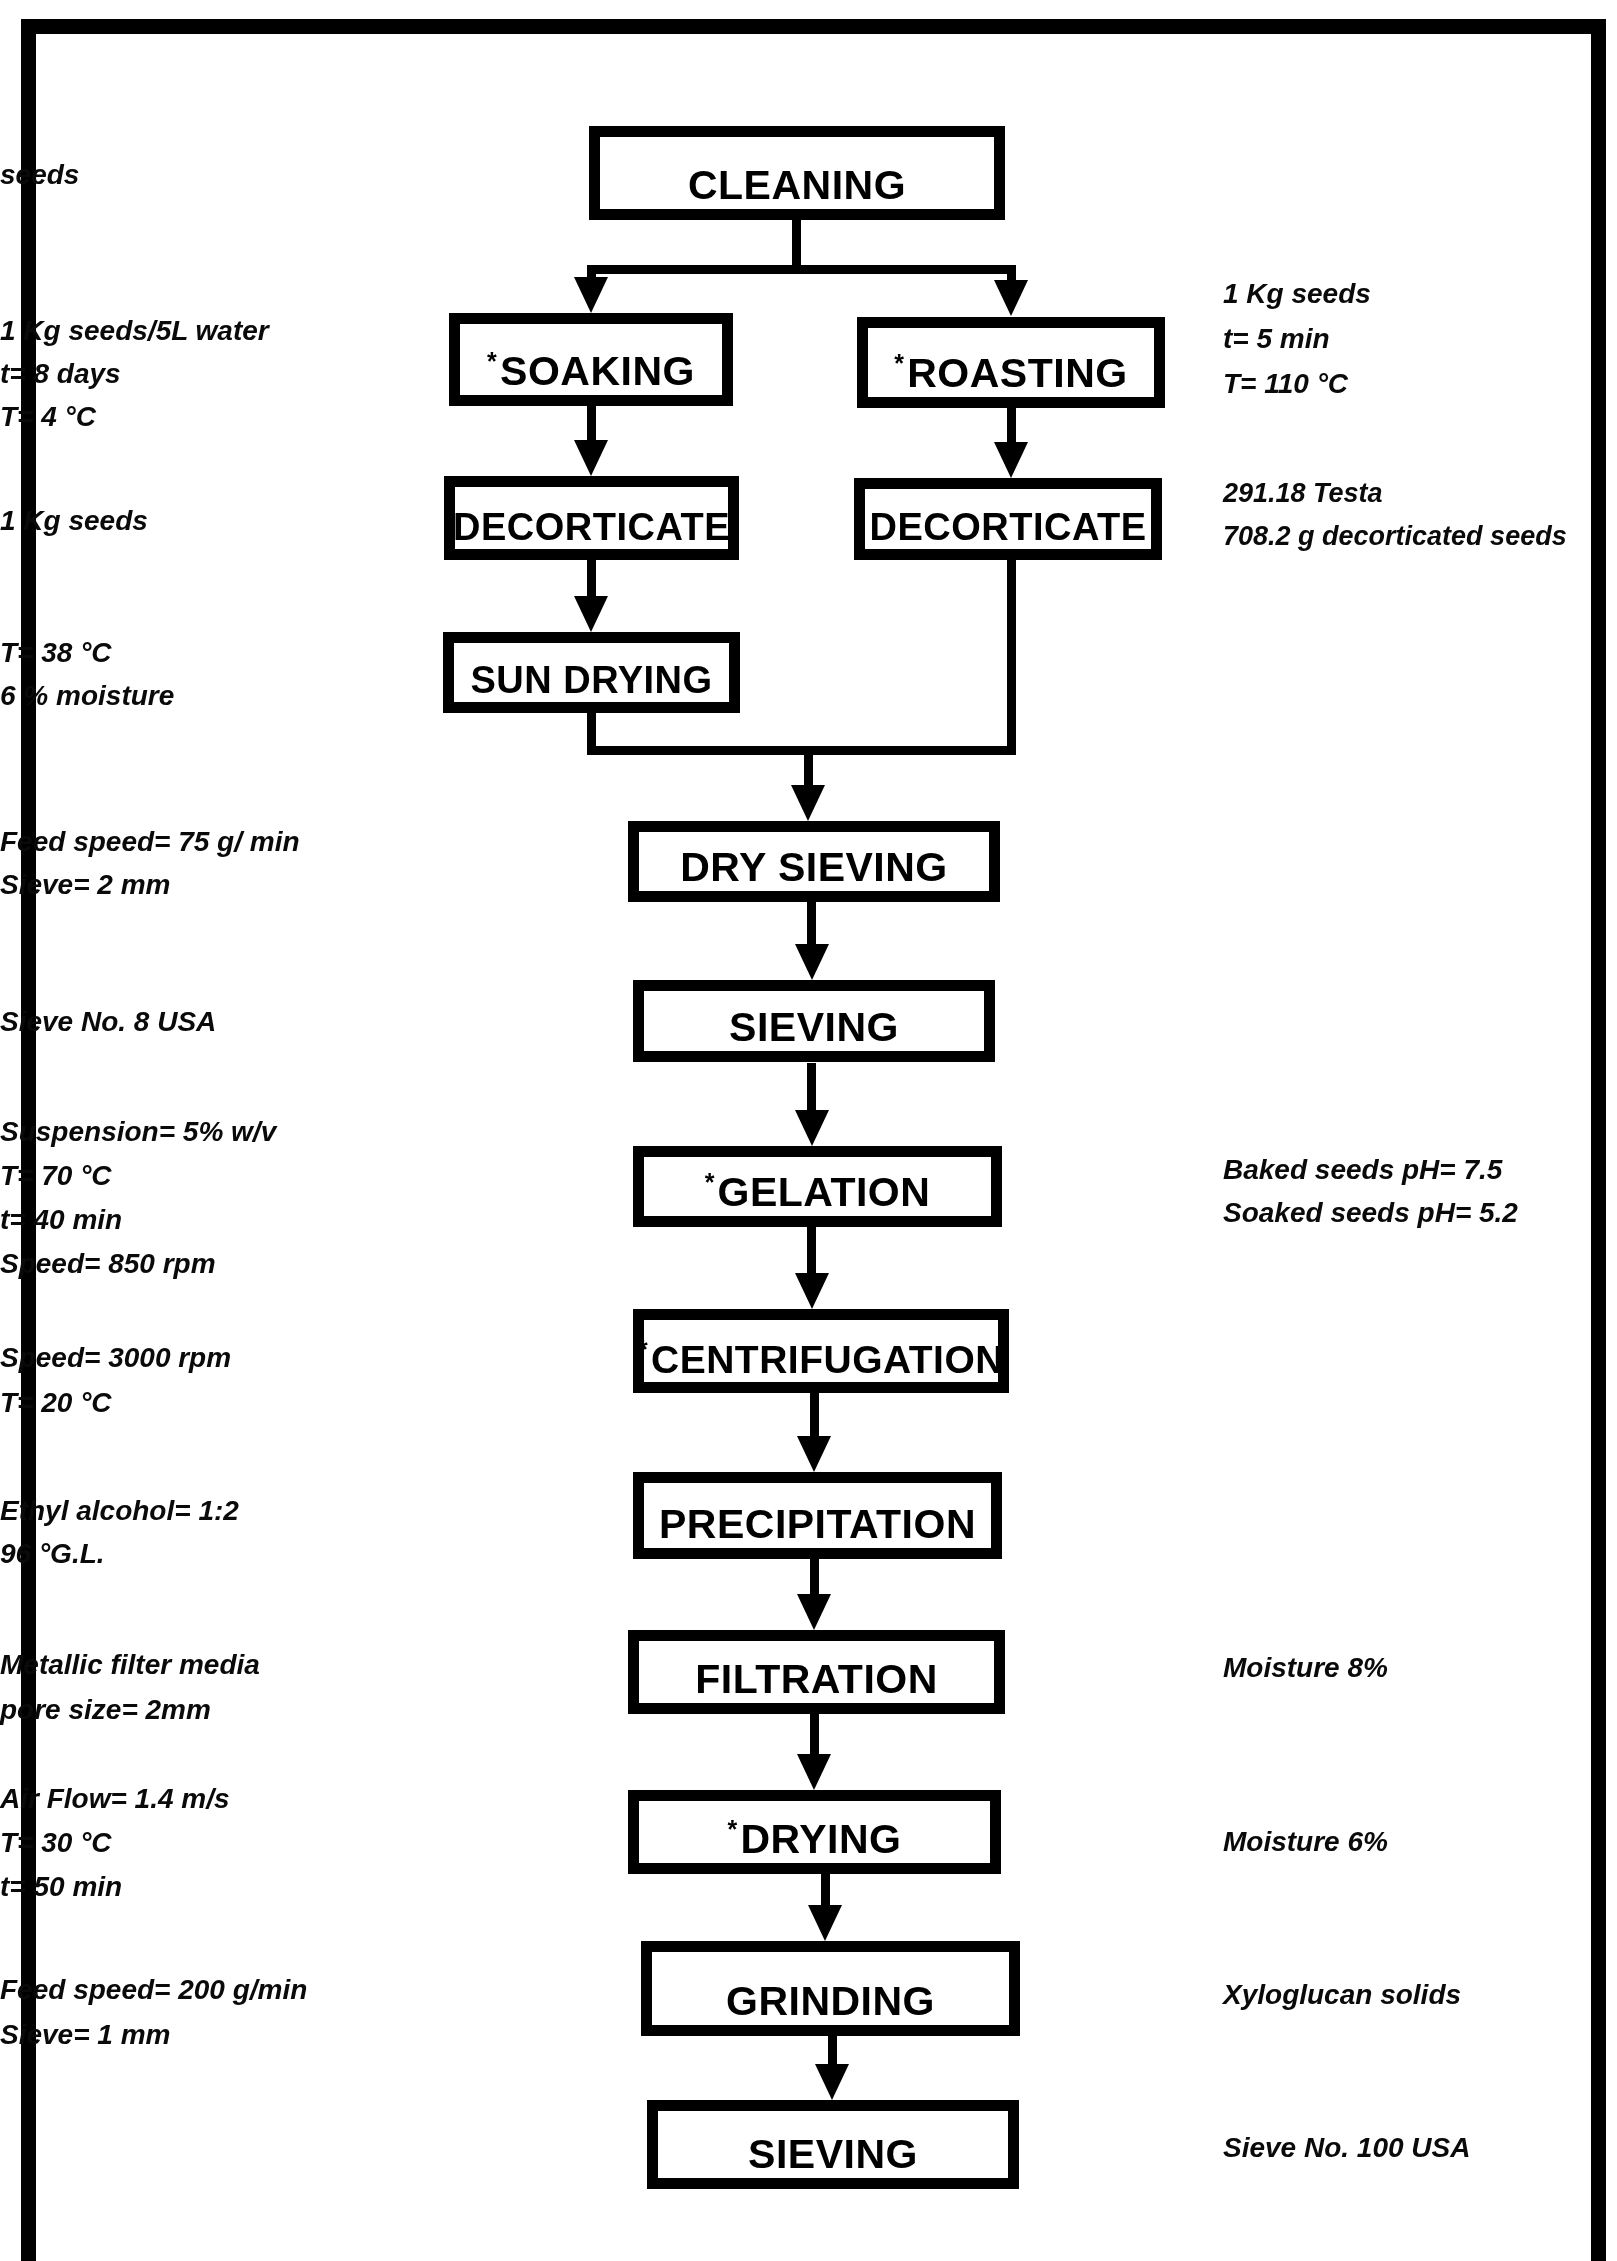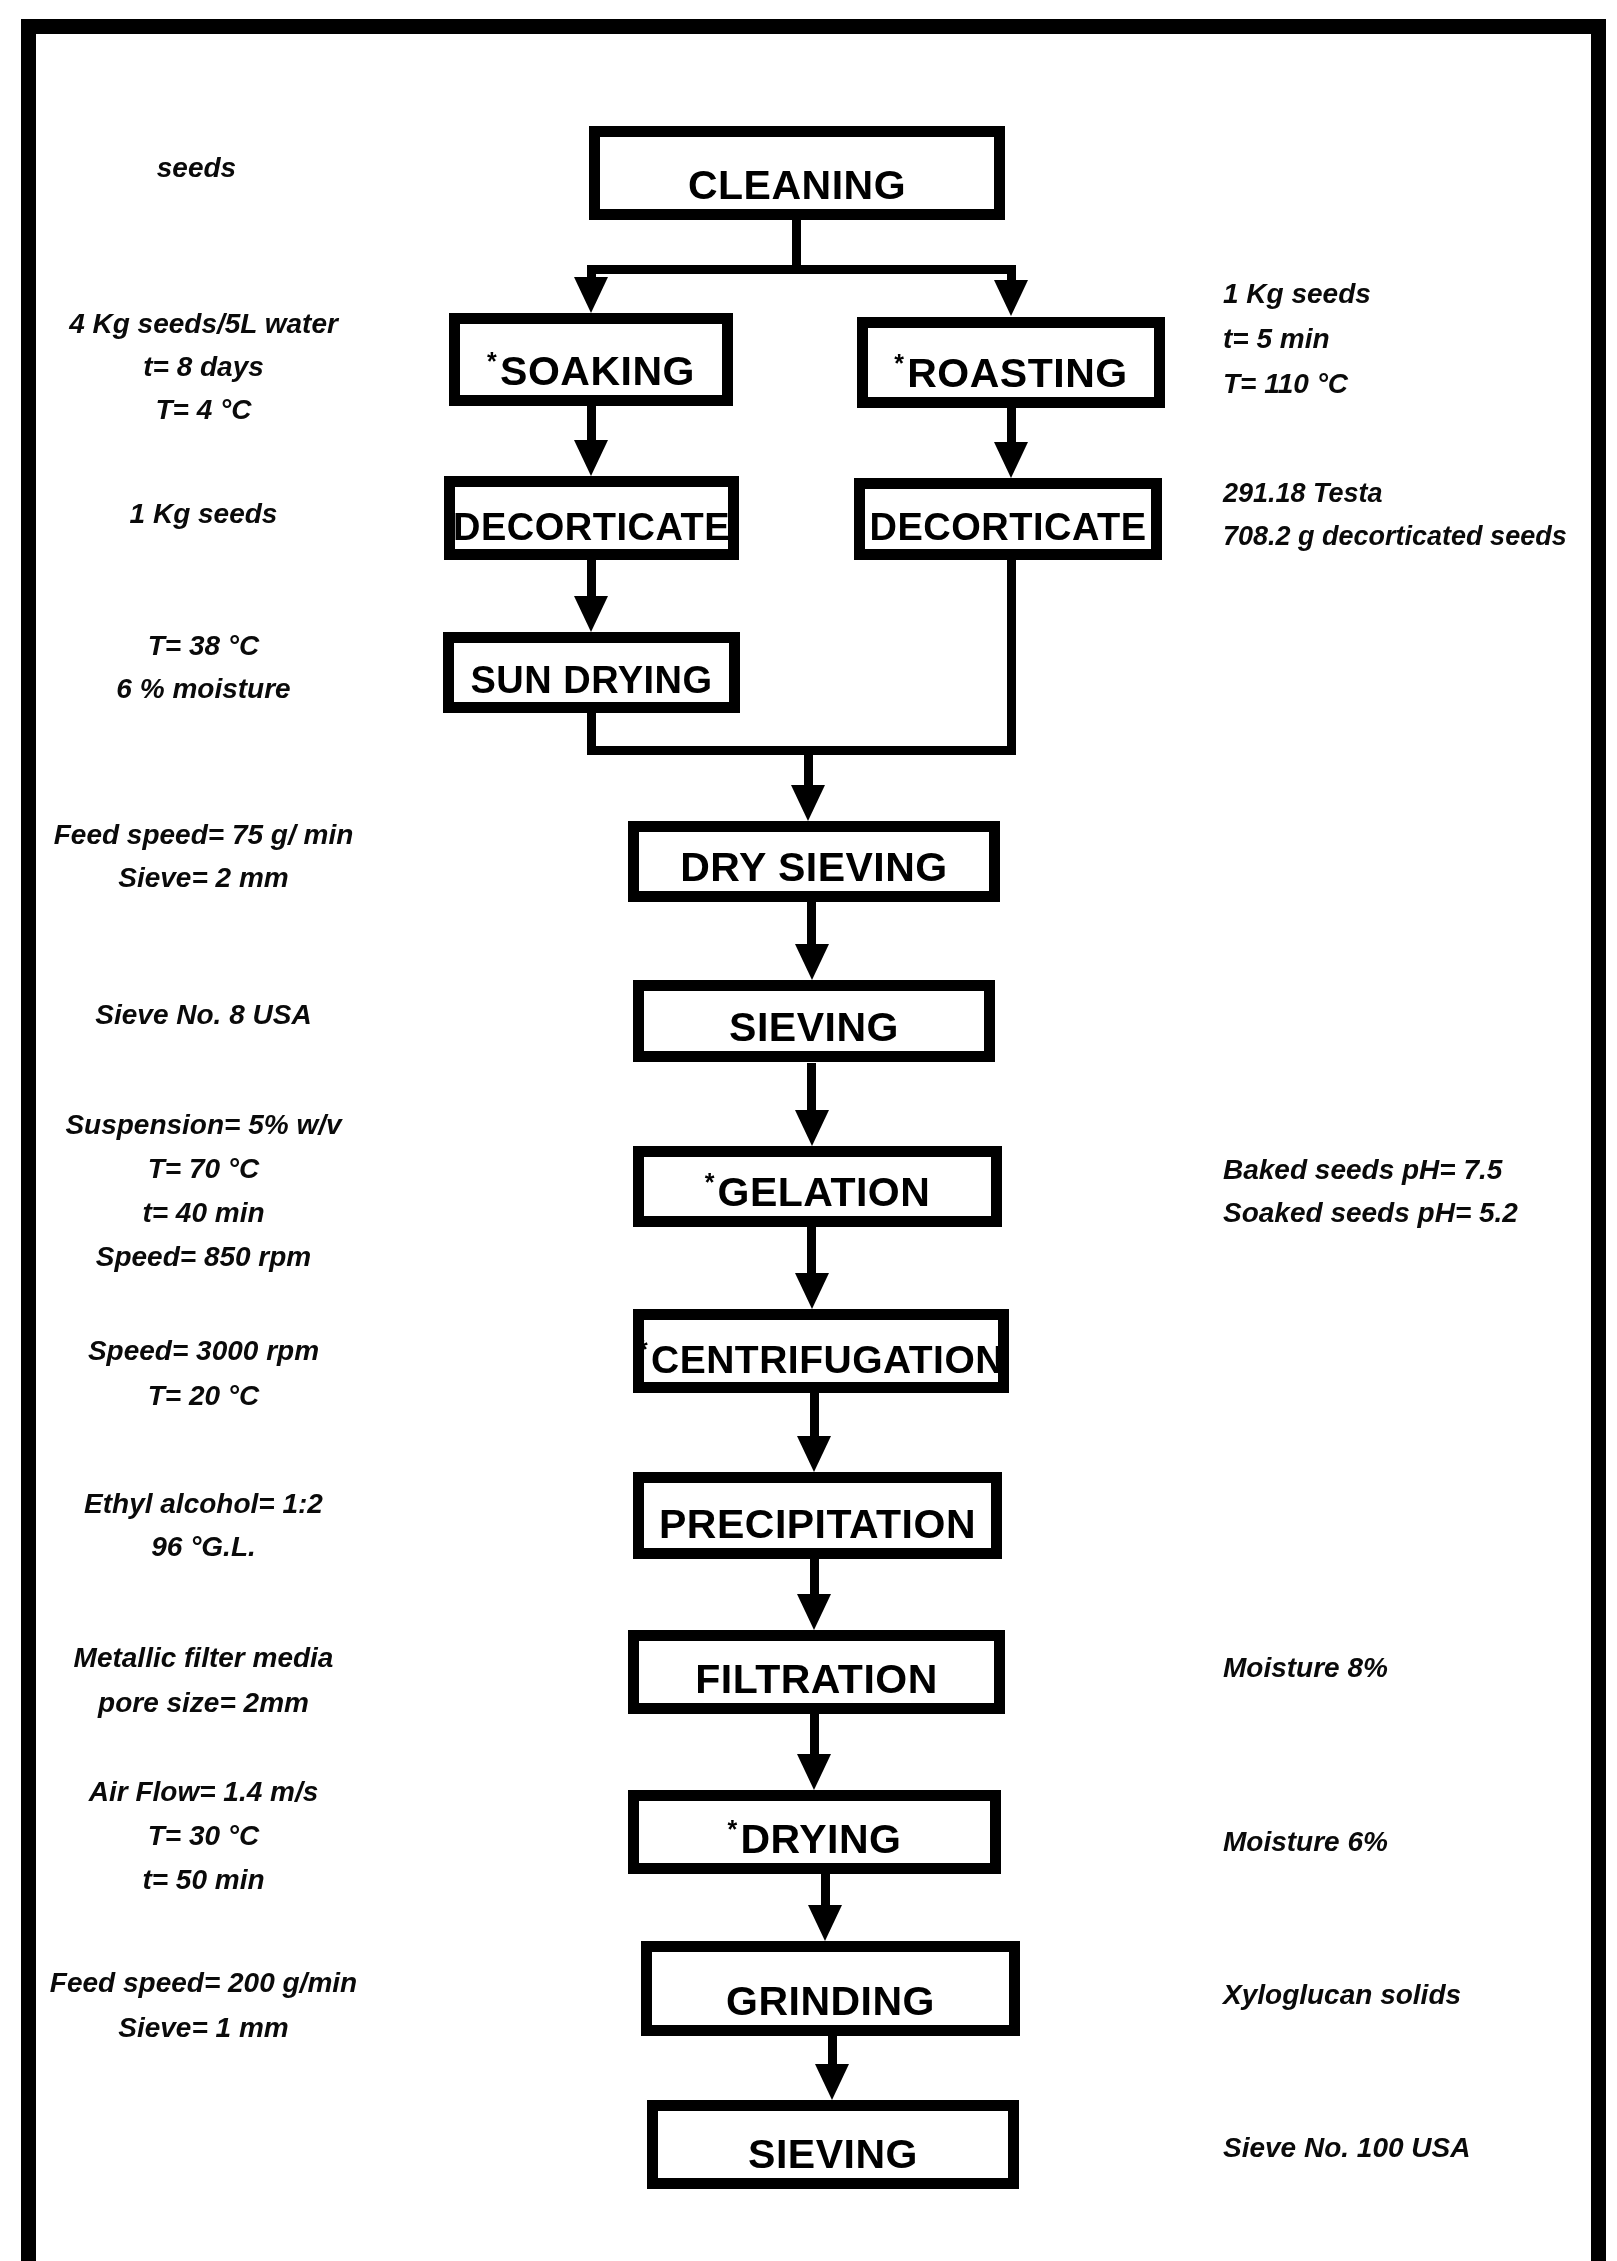--- a/index.html
+++ b/index.html
@@ -38,21 +38,21 @@
     border-right:17px solid transparent;
     border-top:36px solid #000;
   }
   .ann{
     position:absolute;
     font-style:italic;font-weight:600;
     font-size:28px;line-height:43px;
     color:#0a0a0a;
     white-space:nowrap;
   }
-  .ann.left{text-align:center;}
+  .ann.left{text-align:left;margin-top:7px;}
   .ann.right{text-align:left;}
 </style>
 </head>
 <body>
 
 <div id="canvas">
   <div class="frame"></div>
 
   <div class="box" style="left:589px;top:126px;width:416px;height:94px;">
     <span>CLEANING</span>
@@ -158,21 +158,21 @@
   <div class="arrow" style="left:808px;top:1905px;"></div>
 
   <div class="vline" style="left:828px;top:2036px;height:30px;"></div>
   <div class="arrow" style="left:815px;top:2064px;"></div>
 
   <div class="ann left" style="left:0px;width:393px;top:146px;">
     <div>seeds</div>
   </div>
 
   <div class="ann left" style="left:0px;width:407px;top:302px;">
-    <div>4 Kg seeds/5L water</div>
+    <div>1 Kg seeds/5L water</div>
     <div>t= 8 days</div>
     <div>T= 4 °C</div>
   </div>
 
   <div class="ann left" style="left:0px;width:407px;top:492px;">
     <div>1 Kg seeds</div>
   </div>
 
   <div class="ann left" style="left:0px;width:407px;top:624px;">
     <div>T= 38 °C</div>

